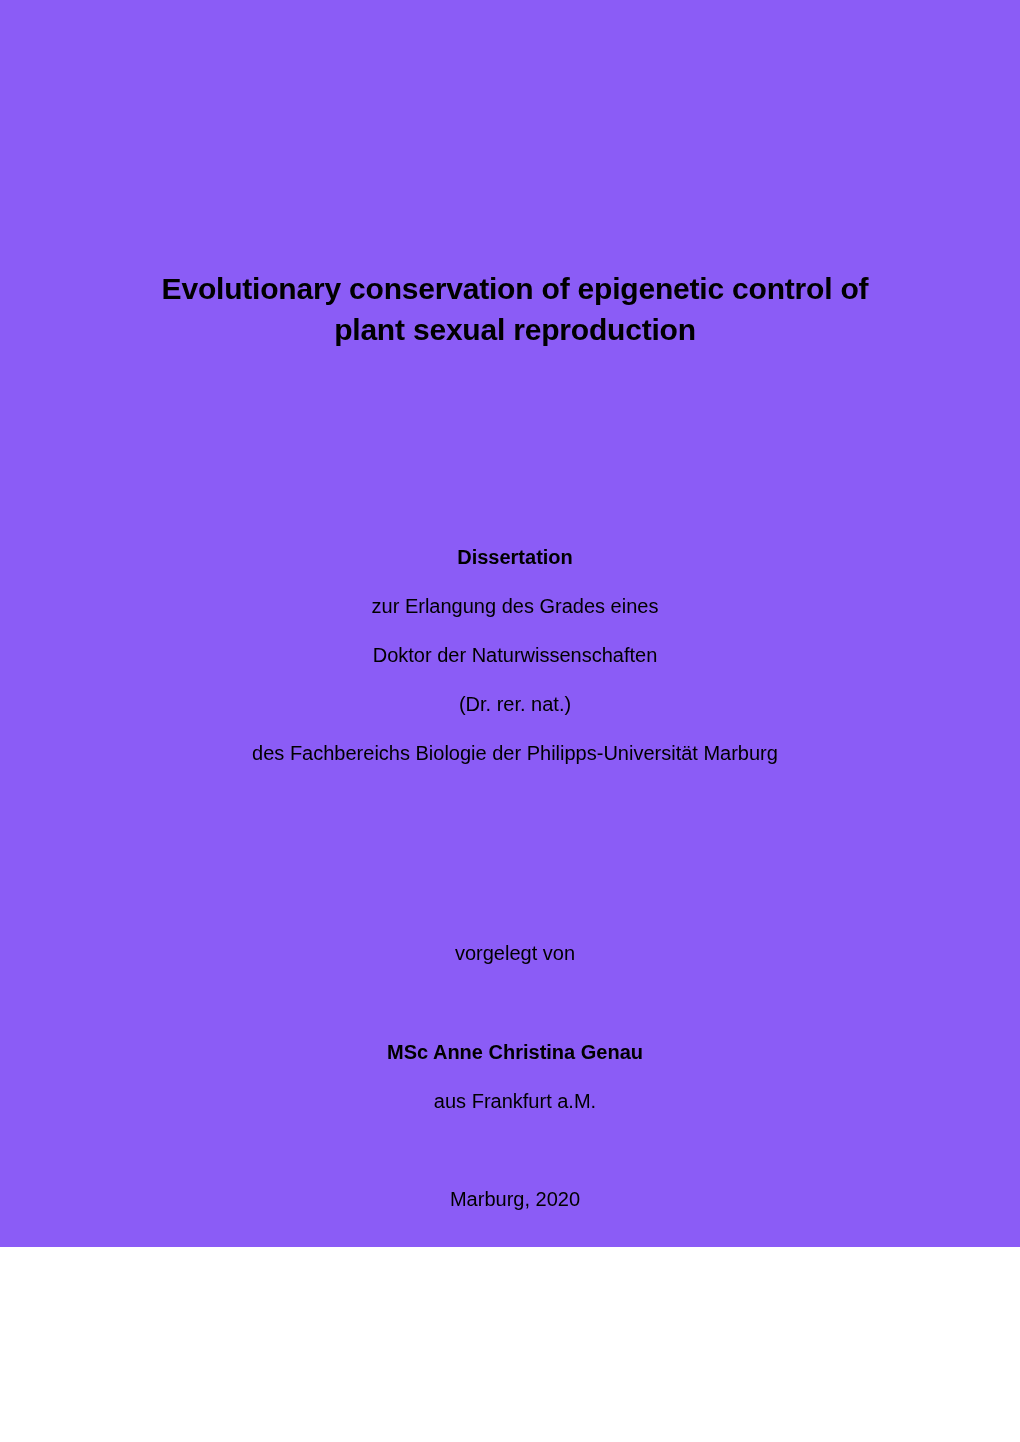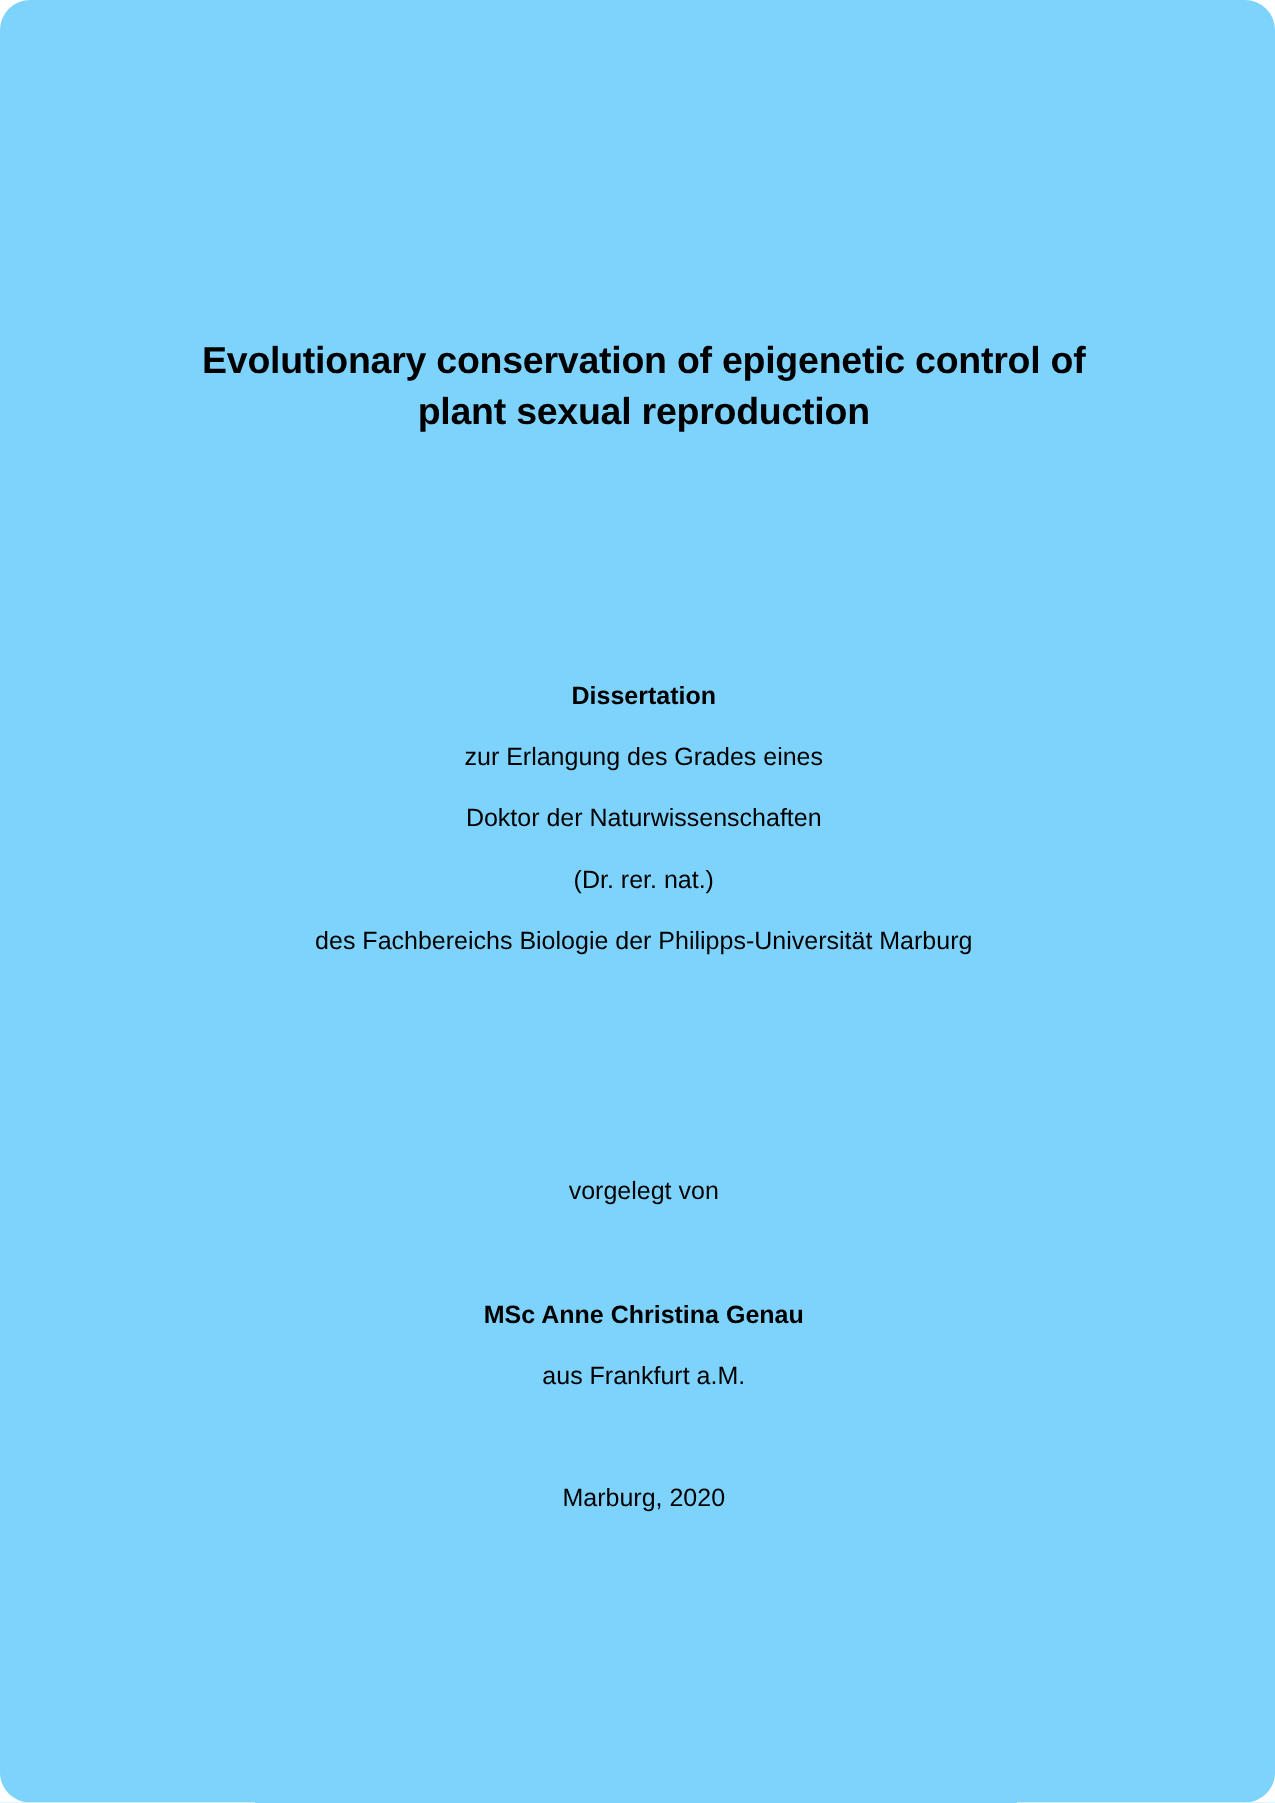--- a/index.html
+++ b/index.html
@@ -12,23 +12,22 @@
       height: 1442px;
       position: relative;
       overflow: hidden;
       font-family: "Liberation Sans", sans-serif;
       color: #000000;
     }
     .page {
       position: absolute;
       left: 0; top: 0;
       width: 1020px;
-      height: 1442px;
-      background: #7dd3fc;
-      border-radius: 24px;
+      height: 1247px;
+      background: #8b5cf6;
     }
     .line {
       position: absolute;
       left: 0;
       width: 1030px;
       text-align: center;
       white-space: nowrap;
       line-height: 1;
     }
     .title {

